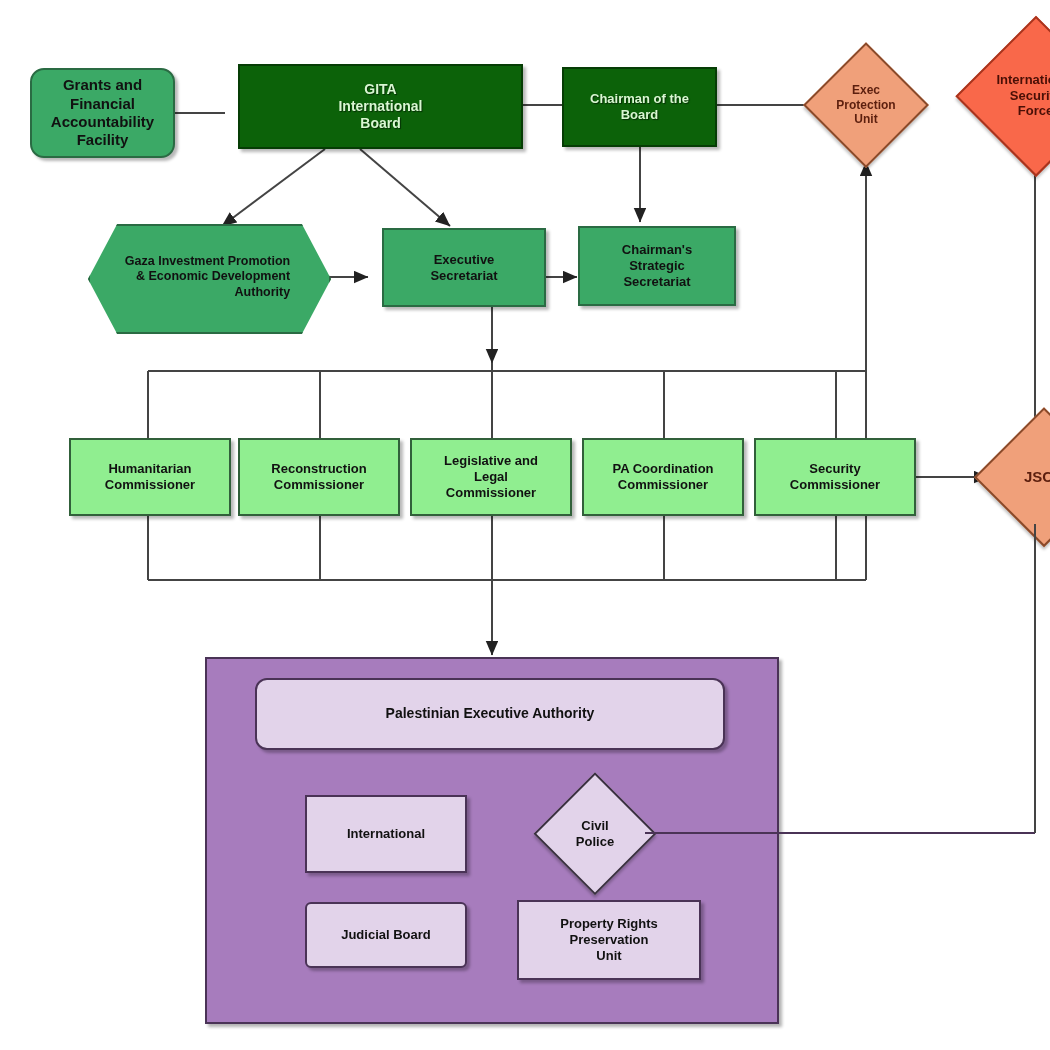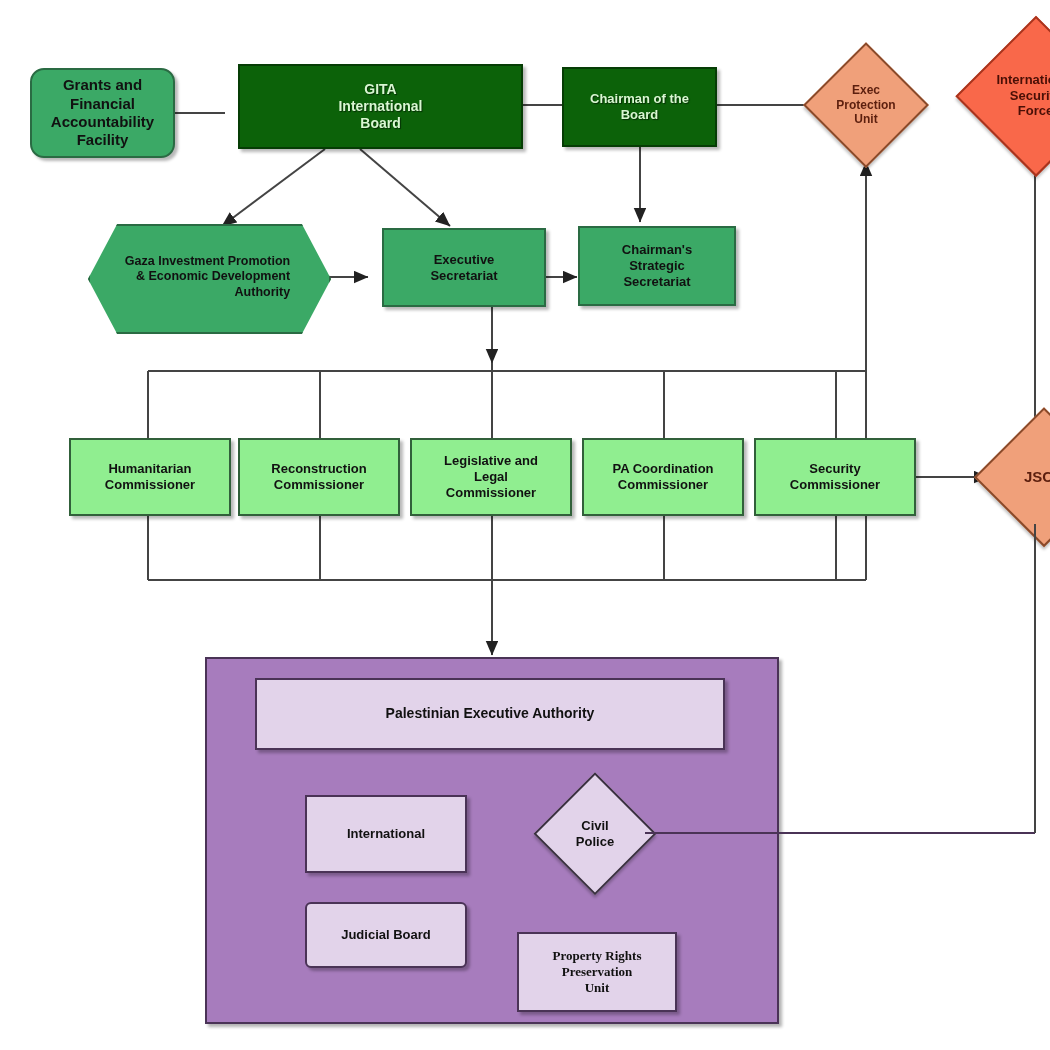--- a/index.html
+++ b/index.html
@@ -14,21 +14,21 @@
   .rect{border:2px solid #2d4a2d;box-shadow:3px 3px 3px rgba(0,0,0,.28);}
 
   .dark-green{background:#0c6209;border-color:#063d05;color:#d9f7d2;
               text-shadow:1px 1px 1px rgba(0,0,0,.55);}
   .mid-green{background:#3ba966;border-color:#2a6b43;color:#111;}
   .light-green{background:#90ee90;border-color:#31603a;color:#111;}
   .round{border-radius:14px;}
 
   .plum{background:#e2d3ea;border:2px solid #4a3356;color:#111;
         box-shadow:3px 3px 3px rgba(0,0,0,.28);}
-  .plum-round{border-radius:0;}
+  .plum-round{border-radius:12px;}
 
   .purple-panel{position:absolute;background:#a77cbd;border:2px solid #4a3356;
                 box-shadow:3px 3px 3px rgba(0,0,0,.3);z-index:3;}
 
   
   .diamond{position:absolute;z-index:6;}
   .diamond .dsq{position:absolute;left:50%;top:50%;width:70.7%;height:70.7%;
                 transform:translate(-50%,-50%) rotate(45deg);
                 border:2px solid #8a4a2a;box-shadow:2px 2px 3px rgba(0,0,0,.25);}
   .diamond .dlbl{position:absolute;left:0;top:0;right:0;bottom:0;display:flex;
@@ -197,21 +197,21 @@
   </div>
 
   <div class="node plum" style="left:305px;top:795px;width:162px;height:78px;font-size:13px;">
     <span class="lbl">International</span>
   </div>
 
   <div class="node plum" style="left:305px;top:902px;width:162px;height:66px;font-size:13px;border-radius:6px;">
     <span class="lbl">Judicial Board</span>
   </div>
 
-  <div class="node plum" style="left:517px;top:932px;width:160px;height:80px;font-size:13px;font-family:Liberation Serif, serif;">
+  <div class="node plum" style="left:517px;top:900px;width:184px;height:80px;font-size:13px;">
     <span class="lbl">Property Rights
 Preservation
 Unit</span>
   </div>
 
   <div class="diamond d-plum" style="left:536px;top:775px;width:118px;height:118px;">
     <div class="dsq"></div>
     <div class="dlbl" style="font-size:13px;">Civil
 Police</div>
   </div>

